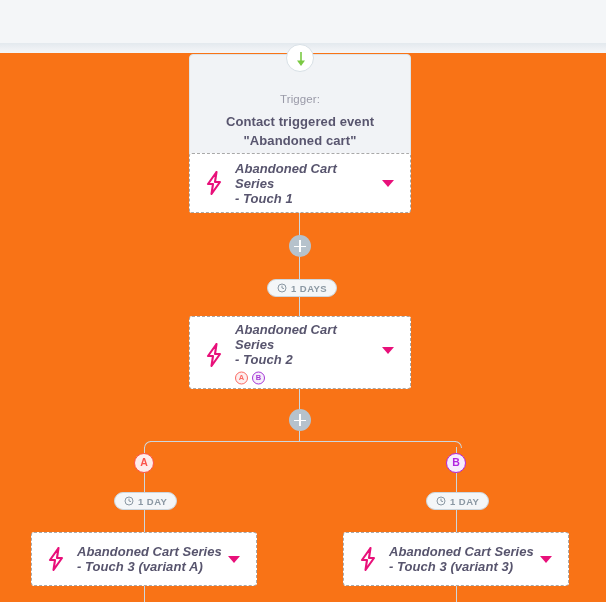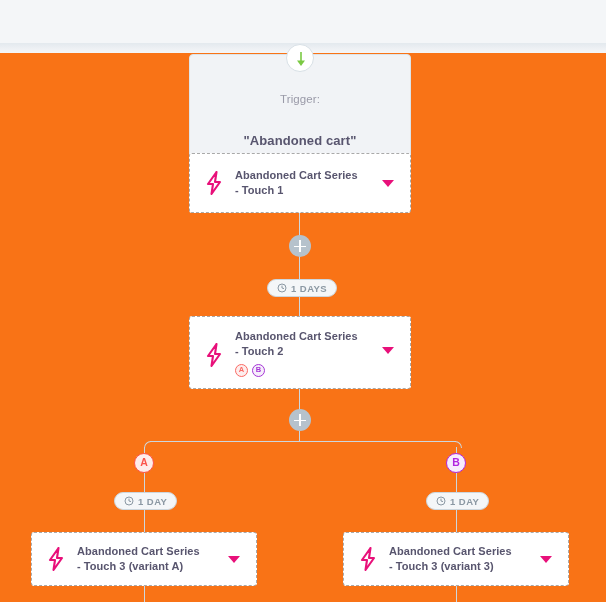--- a/index.html
+++ b/index.html
@@ -87,25 +87,26 @@
     transform: translateY(-50%);
     width: 20px; height: 24px;
   }
   .card-body {
     position: absolute;
     left: 45px; right: 34px;
     top: 50%;
     transform: translateY(-50%);
   }
   .card-title {
-    font-size: 11px;
+    font-size: 13px;
     font-weight: bold;
     color: #58556e;
     line-height: 15px;
     letter-spacing: 0.05px;
+    font-style: italic;
   }
   .card-caret {
     position: absolute;
     right: 16px; top: 50%;
     margin-top: -3px;
     width: 0; height: 0;
     border-left: 6px solid transparent;
     border-right: 6px solid transparent;
     border-top: 7px solid #e8107a;
   }
@@ -234,20 +235,21 @@
 
   <div id="trigger-arrow">
     <svg width="14" height="16" viewBox="0 0 14 16">
       <line x1="7" y1="1" x2="7" y2="12" stroke="#7ac943" stroke-width="1.6"></line>
       <polygon points="7,15 3,9.5 11,9.5" fill="#7ac943"></polygon>
     </svg>
   </div>
 
   <div id="trigger-panel">
     <div class="trig-line" id="trig-label">Trigger:</div>
+    <div class="trig-line" id="trig-event">Contact triggered event</div>
     <div class="trig-line" id="trig-quoted">"Abandoned cart"</div>
   </div>
 
   <div class="card" id="card-touch1">
     <div class="card-bolt">
       <svg width="20" height="24" viewBox="0 0 20 24">
         <path d="M12.5 1 L4 13 L9 13 L7.5 23 L16 11 L11 11 Z" fill="none" stroke="#e8107a" stroke-width="2.1" stroke-linejoin="round"></path>
       </svg>
     </div>
     <div class="card-body">

